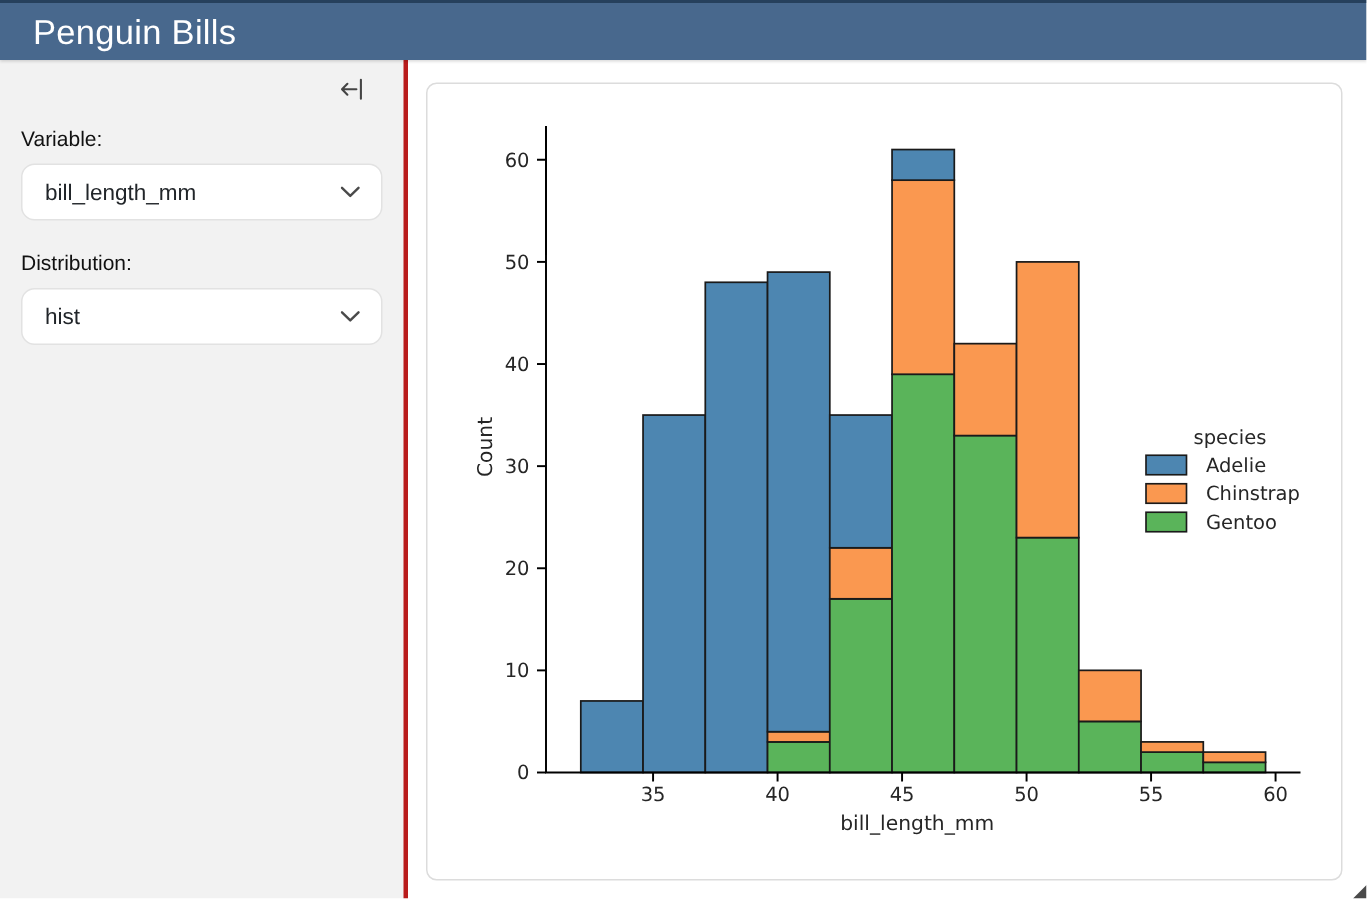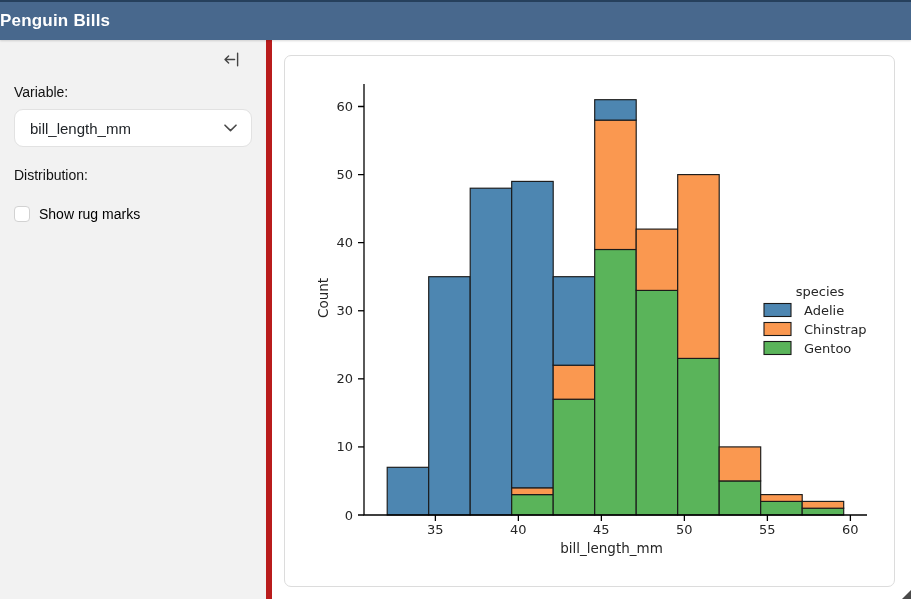--- a/index.html
+++ b/index.html
@@ -8,25 +8,25 @@
     font-family:"Liberation Sans","DejaVu Sans",sans-serif;
     background:#ffffff;
   }
   .app{width:911px;height:599px;display:flex;flex-direction:column;}
   
   header{
     height:40px;flex:0 0 40px;background:#48688d;border-top:2px solid #26405c;
     display:flex;align-items:center;box-sizing:border-box;
     box-shadow:0 1px 2px rgba(0,0,0,.15);z-index:3;
   }
-  .app-title{color:#ffffff;font-size:17px;font-weight:700;letter-spacing:.2px;}
+  .app-title{color:#ffffff;font-size:23px;font-weight:400;padding-left:22px;letter-spacing:.2px;}
   
   .content{flex:1;display:flex;min-height:0;}
   aside{
-    width:272px;flex:0 0 272px;background:#f2f2f2;border-right:6px solid #b91c1c;
+    width:272px;flex:0 0 272px;background:#f2f2f2;border-right:3px solid #b91c1c;
     box-sizing:border-box;padding:10px 14px;display:flex;flex-direction:column;
   }
   .collapse-row{display:flex;justify-content:flex-end;padding-right:11px;}
   .collapse-btn{background:none;border:none;padding:2px;cursor:pointer;line-height:0;}
   .field-label{font-size:14px;color:#111;margin-top:20px;}
   .field-label.first{margin-top:15px;}
   .select{
     margin-top:9px;height:38px;background:#ffffff;border:1px solid #e2e2e2;border-radius:9px;
     display:flex;align-items:center;justify-content:space-between;
     padding:0 14px 0 15px;box-sizing:border-box;cursor:pointer;
@@ -71,25 +71,27 @@
 
       <label class="field-label first">Variable:</label>
       <div class="select">
         <span class="select-value">bill_length_mm</span>
         <svg width="13" height="8" viewBox="0 0 13 8">
           <path d="M1 1.2 L6.5 6.6 L12 1.2" fill="none" stroke="#4a4a4a" stroke-width="1.6" stroke-linecap="round" stroke-linejoin="round"></path>
         </svg>
       </div>
 
       <label class="field-label">Distribution:</label>
+      <div class="select">
+        <span class="select-value">hist</span>
+        <svg width="13" height="8" viewBox="0 0 13 8">
+          <path d="M1 1.2 L6.5 6.6 L12 1.2" fill="none" stroke="#4a4a4a" stroke-width="1.6" stroke-linecap="round" stroke-linejoin="round"></path>
+        </svg>
+      </div>
 
-      <div class="checkbox-row">
-        <span class="checkbox"></span>
-        <span class="checkbox-label">Show rug marks</span>
-      </div>
     </aside>
 
     <main>
       <div class="card">
         <svg id="chart" width="609" height="530" viewBox="0 0 609 530">
             <g>
               <rect x="102.2" y="411.3" width="41.5" height="47.7" fill="#4d86b1" stroke="#1a1a1a" stroke-width="1.15"></rect>
               <rect x="143.7" y="220.7" width="41.5" height="238.3" fill="#4d86b1" stroke="#1a1a1a" stroke-width="1.15"></rect>
               <rect x="185.2" y="132.2" width="41.5" height="326.8" fill="#4d86b1" stroke="#1a1a1a" stroke-width="1.15"></rect>
               <rect x="226.7" y="438.6" width="41.5" height="20.4" fill="#5ab45a" stroke="#1a1a1a" stroke-width="1.15"></rect>

